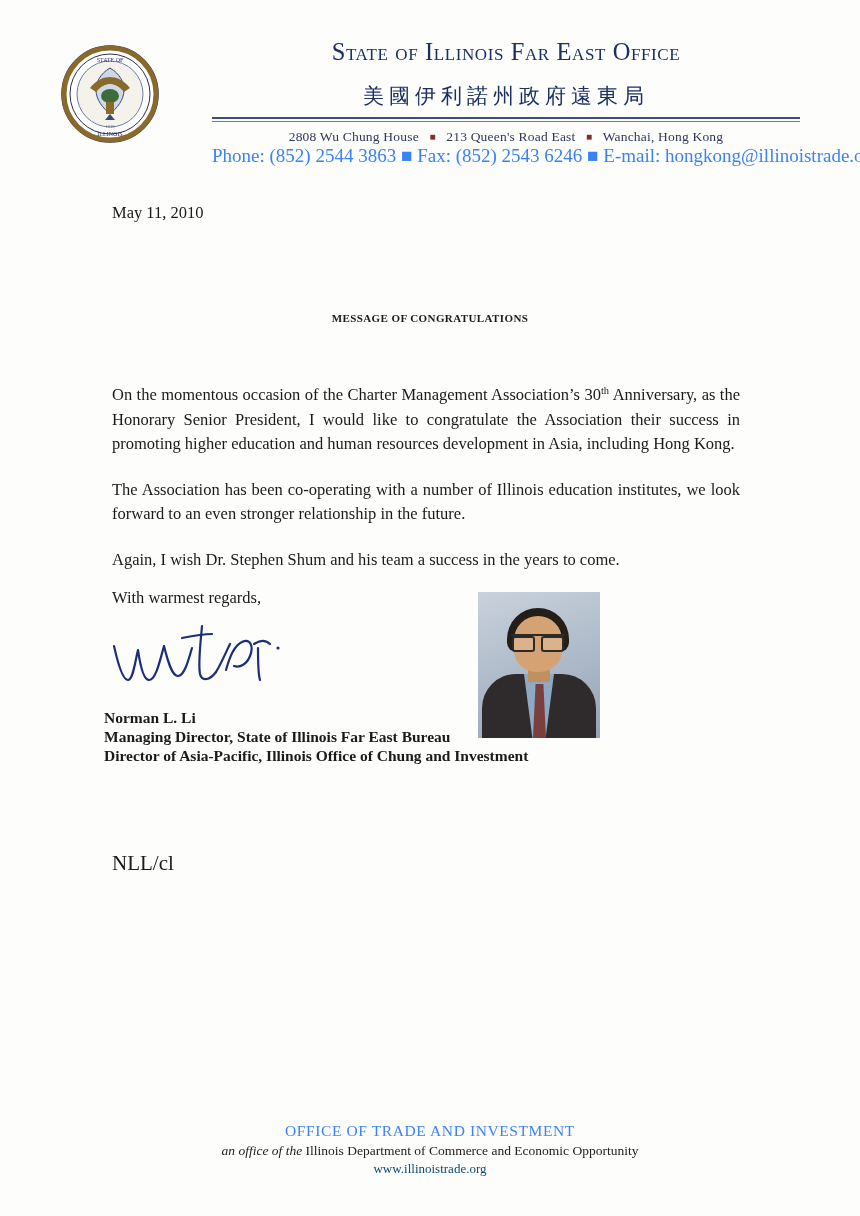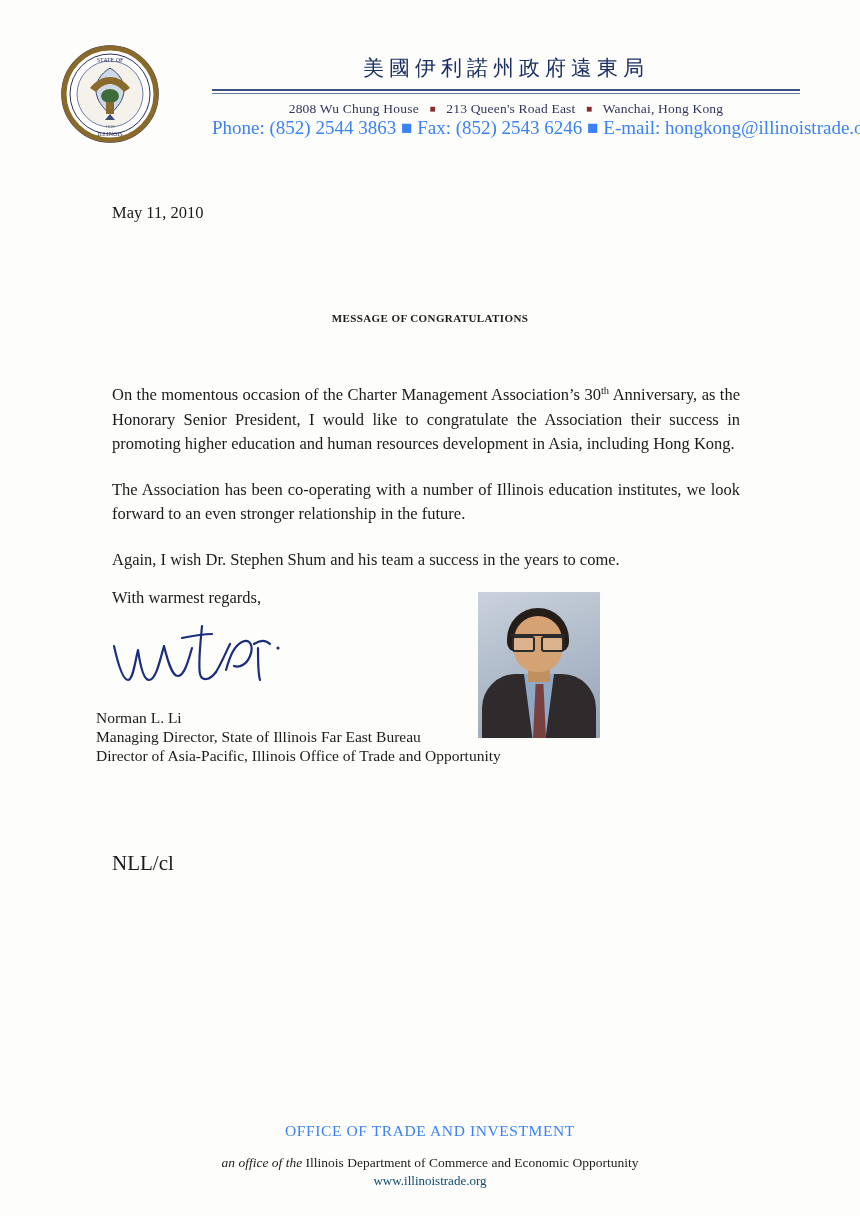--- a/index.html
+++ b/index.html
@@ -147,24 +147,25 @@
   .signature {
     position: absolute;
     left: 108px;
     top: 618px;
     width: 210px;
     height: 90px;
   }
 
   .signer {
     position: absolute;
-    left: 96px;
+    left: 104px;
     top: 708px;
     font-size: 15.5px;
     line-height: 19px;
+    font-weight: bold;
   }
 
   .portrait {
     position: absolute;
     left: 478px;
     top: 592px;
     width: 122px;
     height: 146px;
     overflow: hidden;
     background: #b9c3cf;
@@ -265,21 +266,21 @@
     top: 1122px;
     text-align: center;
   }
   .footer-title {
     font-size: 15.5px;
     color: #3b82f6;
     letter-spacing: 0.6px;
     font-variant: small-caps;
   }
   .footer-sub {
-    margin-top: 15px;
+    margin-top: 3px;
     font-size: 13.5px;
     color: #222;
   }
   .footer-sub i {
     font-style: italic;
   }
   .footer-url {
     margin-top: 2px;
     font-size: 13px;
     color: #0c4a6e;
@@ -303,20 +304,21 @@
         <ellipse cx="50" cy="52" rx="9" ry="7" fill="#3e6b3a"></ellipse>
         <rect x="46" y="58" width="8" height="12" fill="#8a6a2b"></rect>
         <path d="M50 70 l-5 6 h10 z" fill="#3c4a74"></path>
         <text x="50" y="18" font-size="6" text-anchor="middle" fill="#2b2f55" font-family="Liberation Serif, serif">STATE OF</text>
         <text x="50" y="92" font-size="6" text-anchor="middle" fill="#2b2f55" font-family="Liberation Serif, serif">ILLINOIS</text>
         <text x="50" y="84" font-size="4.5" text-anchor="middle" fill="#6b6b6b" font-family="Liberation Serif, serif">1818</text>
       </svg>
     </div>
 
     <div class="head-text">
+      <div class="org-name-en">State of Illinois Far East Office</div>
       <div class="org-name-cn">美國伊利諾州政府遠東局</div>
       <div class="rule"></div>
       <div class="rule-thin"></div>
       <div class="addr-line">
         <span>2808 Wu Chung House</span>
         <span class="sq">■</span>
         <span>213 Queen's Road East</span>
         <span class="sq">■</span>
         <span>Wanchai, Hong Kong</span>
       </div>
@@ -367,21 +369,21 @@
     <div class="tie"></div>
     <div class="neck"></div>
     <div class="hair"></div>
     <div class="face"></div>
     <div class="glasses"></div>
   </div>
 
   <div class="signer">
     <div>Norman L. Li</div>
     <div>Managing Director, State of Illinois Far East Bureau</div>
-    <div>Director of Asia-Pacific, Illinois Office of Trade and Opportunity</div>
+    <div>Director of Asia-Pacific, Illinois Office of Chung and Investment</div>
   </div>
 
   <div class="initials">NLL/cl</div>
 
   <div class="footer">
     <div class="footer-title">OFFICE OF TRADE AND INVESTMENT</div>
     <div class="footer-sub">
       <i>an office of the</i><span> Illinois Department of Commerce and Economic Opportunity</span>
     </div>
     <div class="footer-url">www.illinoistrade.org</div>

